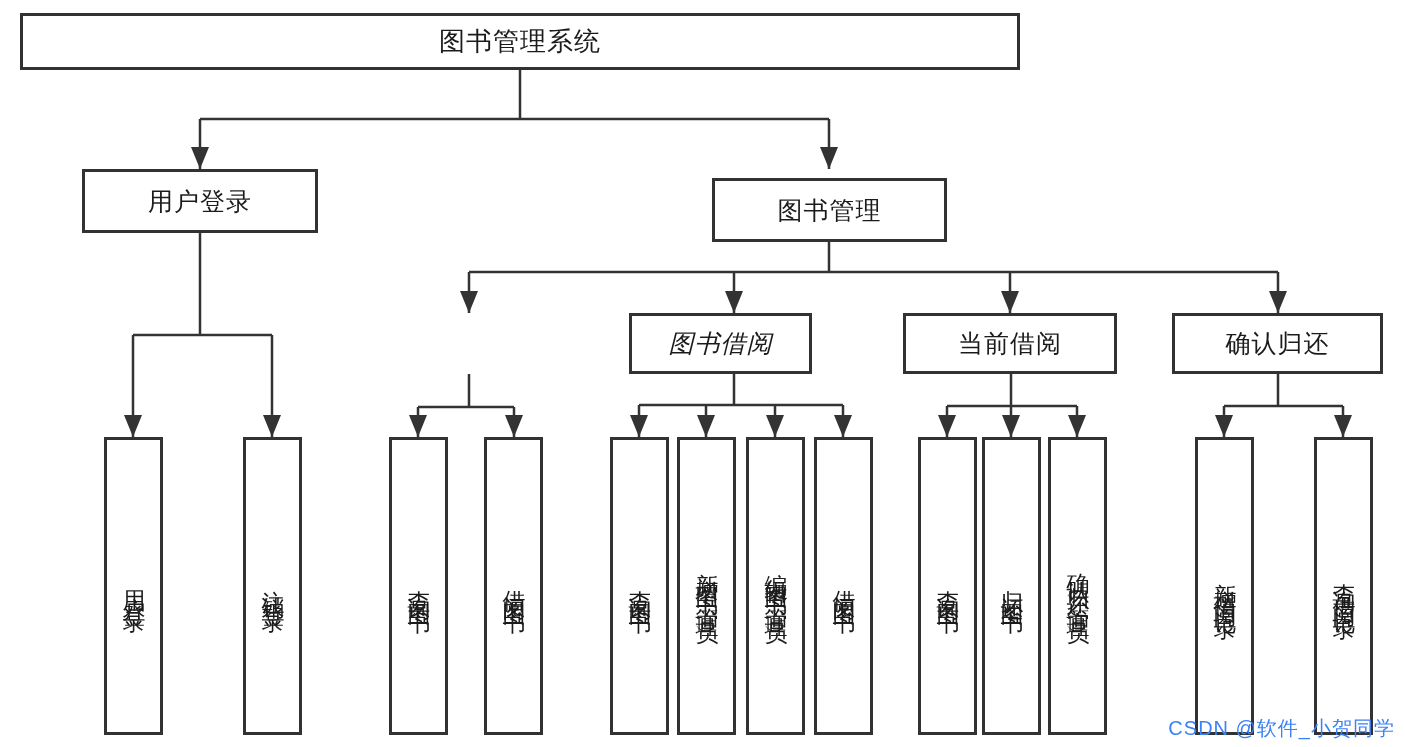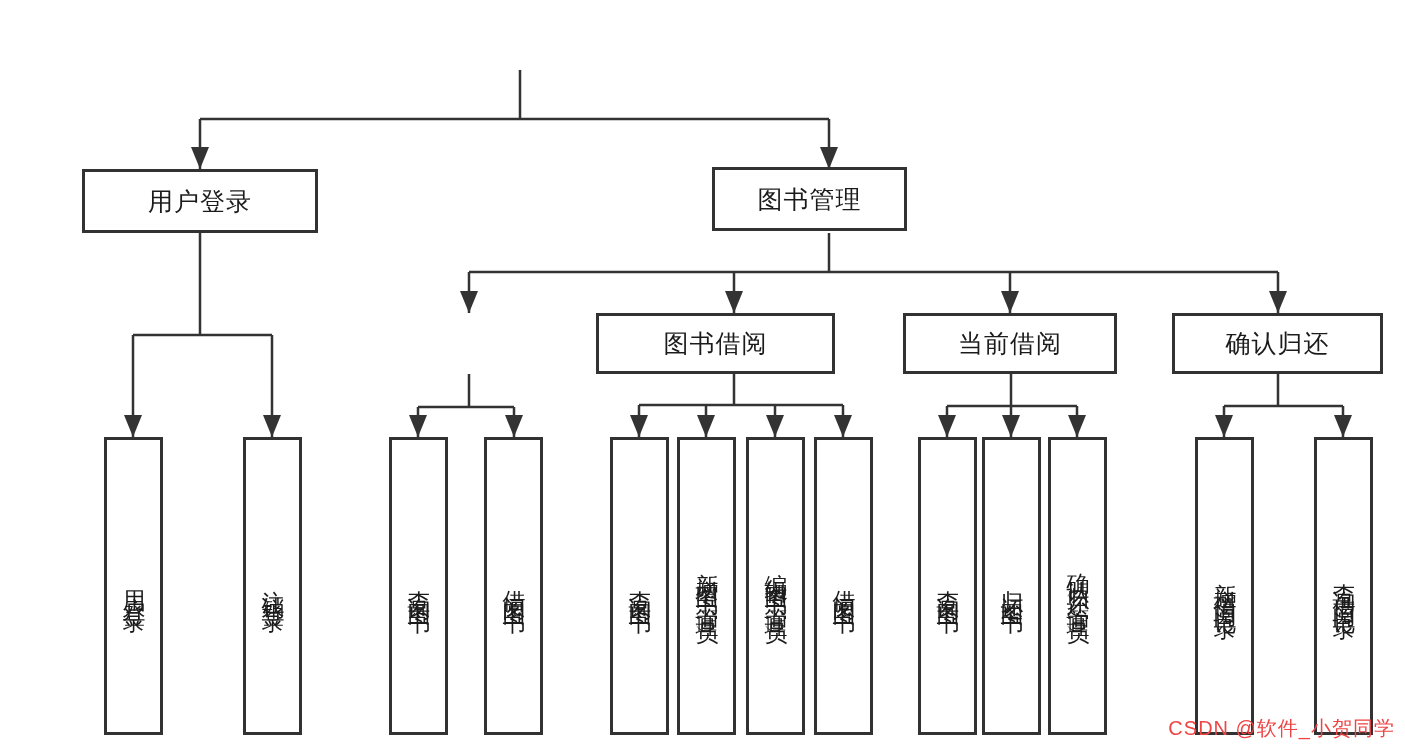--- a/index.html
+++ b/index.html
@@ -36,21 +36,21 @@
     font-size: 23px;
     letter-spacing: 7px;
     line-height: 1.3;
     white-space: nowrap;
   }
   .watermark {
     position: absolute;
     right: 10px;
     bottom: 5px;
     font-size: 20px;
-    color: #ef4444;
+    color: #3b82f6;
     letter-spacing: 1px;
     z-index: 3;
   }
 </style>
 </head>
 <body>
 
 <div class="canvas">
 
   <svg class="connectors" viewBox="0 0 1405 747" xmlns="http://www.w3.org/2000/svg">
@@ -86,29 +86,32 @@
       <polygon points="766,415 784,415 775,437"></polygon>
       <polygon points="834,415 852,415 843,437"></polygon>
       <polygon points="938,415 956,415 947,437"></polygon>
       <polygon points="1002,415 1020,415 1011,437"></polygon>
       <polygon points="1068,415 1086,415 1077,437"></polygon>
       <polygon points="1215,415 1233,415 1224,437"></polygon>
       <polygon points="1334,415 1352,415 1343,437"></polygon>
     </g>
   </svg>
 
+  <div class="node root-node" style="left:20px; top:13px; width:1000px; height:57px;">
+    <span>图书管理系统</span>
+  </div>
 
   <div class="node hnode" style="left:82px; top:169px; width:236px; height:64px;">
     <span>用户登录</span>
   </div>
-  <div class="node hnode" style="left:712px; top:167px; width:195px; height:64px;">
+  <div class="node hnode" style="left:712px; top:178px; width:235px; height:64px;">
     <span>图书管理</span>
   </div>
 
-  <div class="node hnode" style="left:596px; top:313px; width:239px; height:61px;">
+  <div class="node hnode" style="left:629px; top:313px; width:183px; height:61px;font-style:italic;">
     <span>图书借阅</span>
   </div>
   <div class="node hnode" style="left:903px; top:313px; width:214px; height:61px;">
     <span>当前借阅</span>
   </div>
   <div class="node hnode" style="left:1172px; top:313px; width:211px; height:61px;">
     <span>确认归还</span>
   </div>
 
   <div class="node vnode" style="left:104px; top:437px; width:59px; height:298px;">

